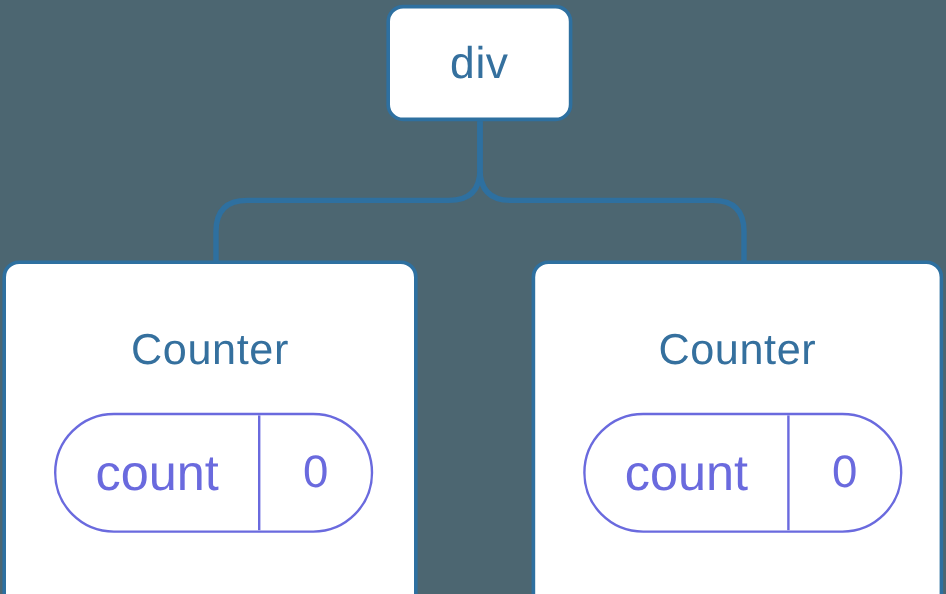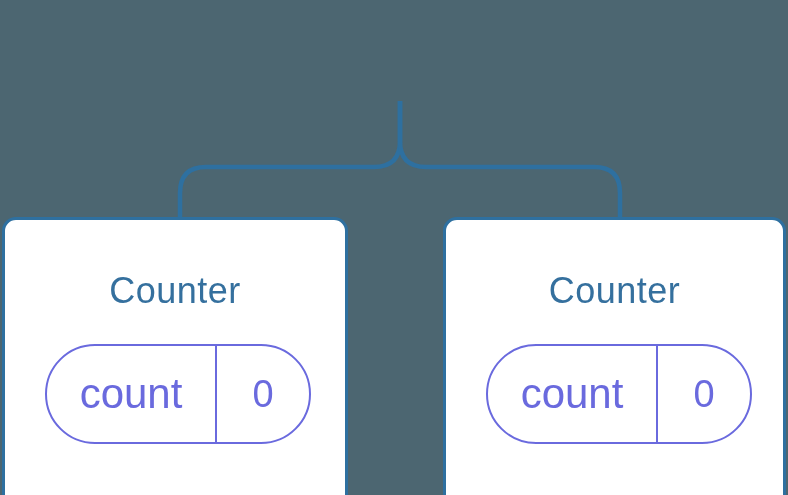--- a/index.html
+++ b/index.html
@@ -104,20 +104,23 @@
 </head>
 <body>
 
 <div class="stage">
 
   <svg class="connectors" viewBox="0 0 788 495" aria-hidden="true">
     <path d="M400,101 L400,141 Q400,167 374,167 L206,167 Q180,167 180,193 L180,225"></path>
     <path d="M400,101 L400,141 Q400,167 426,167 L594,167 Q620,167 620,193 L620,225"></path>
   </svg>
 
+  <div class="node-root">
+    <span class="node-label">div</span>
+  </div>
 
   <div class="card left">
     <div class="card-title">Counter</div>
     <div class="pill">
       <span class="pill-key">count</span>
       <span class="pill-value">0</span>
     </div>
   </div>
 
   <div class="card right">

